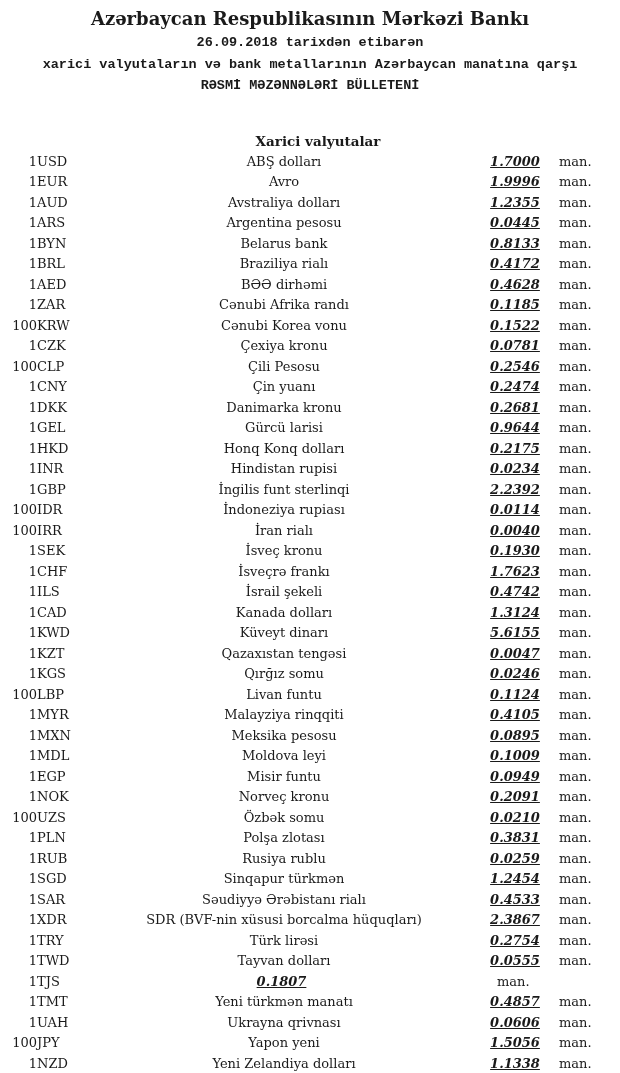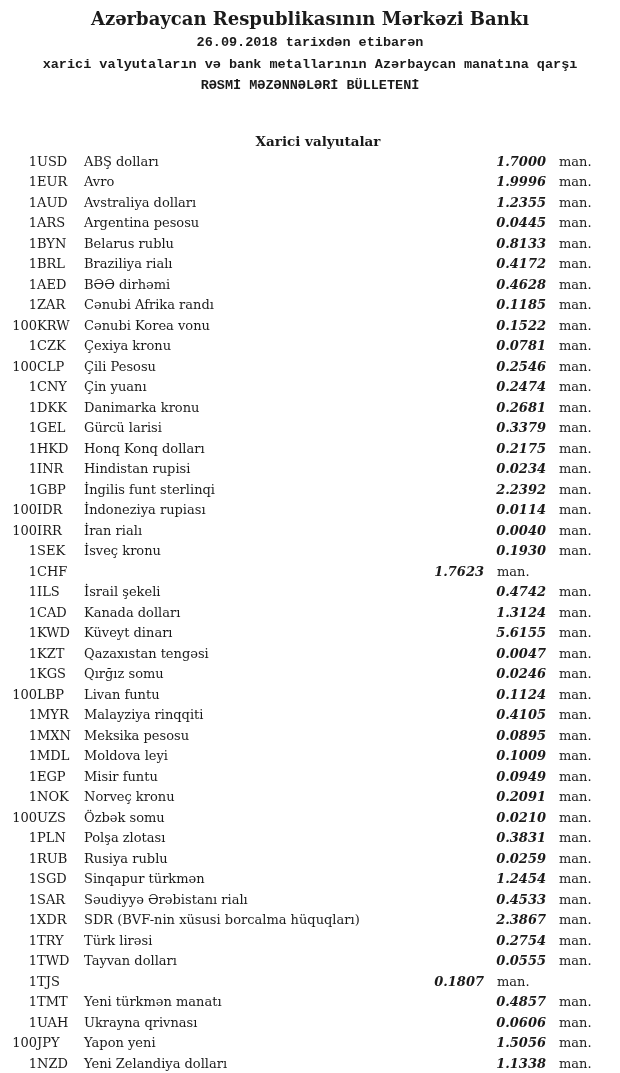--- a/index.html
+++ b/index.html
@@ -49,22 +49,22 @@
     grid-template-columns: 37px 42px 1fr 62px 49px;
     padding-right: 25px;
     box-sizing: border-box;
     width: 620px;
     line-height: 20.5px;
     font-size: 13px;
     white-space: nowrap;
   }
   .qty  { text-align: right; }
   .code { text-align: left; }
-  .name { padding-left: 5px; overflow: hidden; }
-  .rate { text-align: right; font-weight: bold; font-style: italic; }
+  .name { padding-left: 5px; overflow: hidden; text-align: center; }
+  .rate { text-align: center; font-weight: bold; font-style: italic; text-decoration: underline; }
   .unit { text-align: left; padding-left: 13px; }
 </style>
 </head>
 <body>
 
 <div class="page">
   <div class="header">
     <div class="title">Azərbaycan Respublikasının Mərkəzi Bankı</div>
     <div class="sub">26.09.2018 tarixdən etibarən</div>
     <div class="sub">xarici valyutaların və bank metallarının Azərbaycan manatına qarşı</div>
@@ -102,21 +102,21 @@
     <span class="qty">1</span>
     <span class="code">ARS</span>
     <span class="name">Argentina pesosu</span>
     <span class="rate">0.0445</span>
     <span class="unit">man.</span>
   </div>
 
   <div class="row">
     <span class="qty">1</span>
     <span class="code">BYN</span>
-    <span class="name">Belarus rublu</span>
+    <span class="name">Belarus bank</span>
     <span class="rate">0.8133</span>
     <span class="unit">man.</span>
   </div>
 
   <div class="row">
     <span class="qty">1</span>
     <span class="code">BRL</span>
     <span class="name">Braziliya rialı</span>
     <span class="rate">0.4172</span>
     <span class="unit">man.</span>
@@ -175,21 +175,21 @@
     <span class="code">DKK</span>
     <span class="name">Danimarka kronu</span>
     <span class="rate">0.2681</span>
     <span class="unit">man.</span>
   </div>
 
   <div class="row">
     <span class="qty">1</span>
     <span class="code">GEL</span>
     <span class="name">Gürcü larisi</span>
-    <span class="rate">0.3379</span>
+    <span class="rate">0.9644</span>
     <span class="unit">man.</span>
   </div>
 
   <div class="row">
     <span class="qty">1</span>
     <span class="code">HKD</span>
     <span class="name">Honq Konq dolları</span>
     <span class="rate">0.2175</span>
     <span class="unit">man.</span>
   </div>
@@ -230,20 +230,21 @@
     <span class="qty">1</span>
     <span class="code">SEK</span>
     <span class="name">İsveç kronu</span>
     <span class="rate">0.1930</span>
     <span class="unit">man.</span>
   </div>
 
   <div class="row">
     <span class="qty">1</span>
     <span class="code">CHF</span>
+    <span class="name">İsveçrə frankı</span>
     <span class="rate">1.7623</span>
     <span class="unit">man.</span>
   </div>
 
   <div class="row">
     <span class="qty">1</span>
     <span class="code">ILS</span>
     <span class="name">İsrail şekeli</span>
     <span class="rate">0.4742</span>
     <span class="unit">man.</span>

